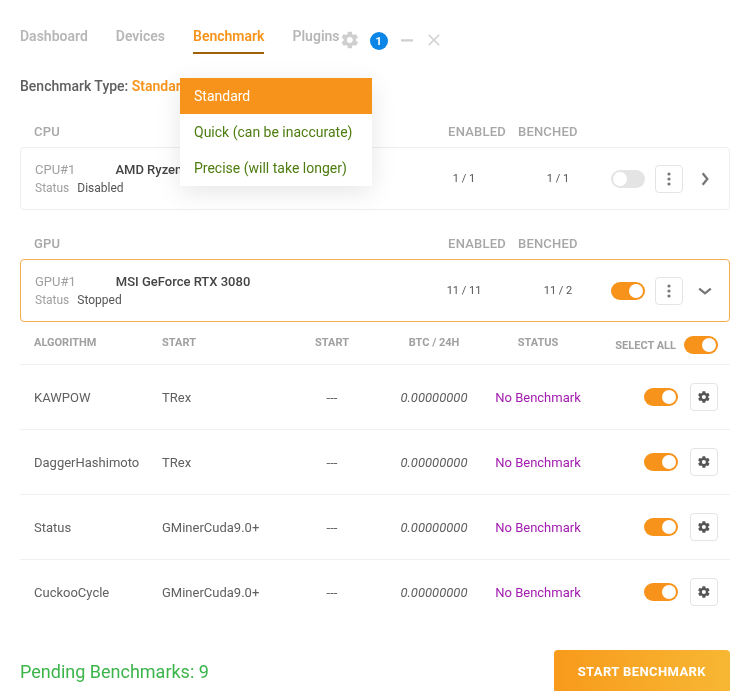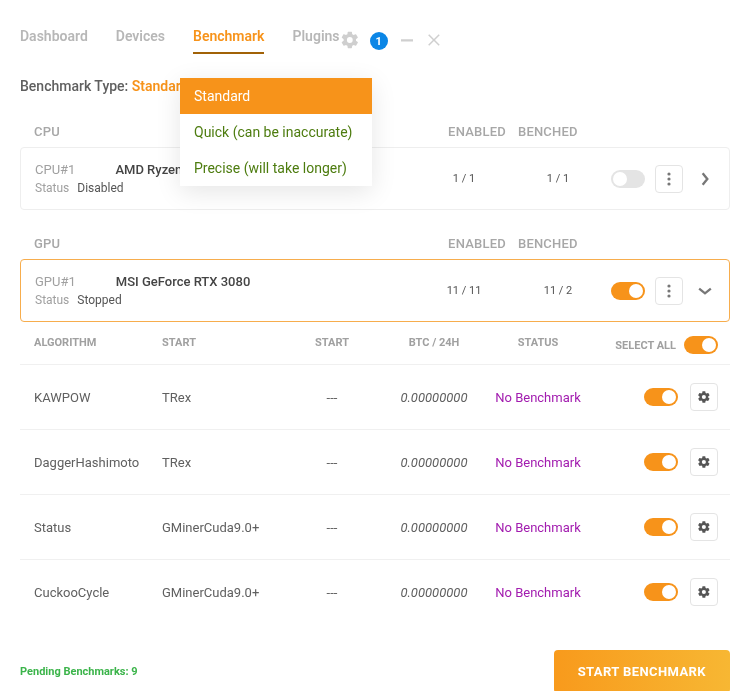--- a/index.html
+++ b/index.html
@@ -50,21 +50,21 @@
   .algo-head .c-status { width: 104px; text-align: center; }
   .algo-head .c-sel { flex: 1; text-align: right; display:flex; align-items:center; justify-content:flex-end; gap:8px;}
   .algo-row { display: flex; align-items: center; padding: 18px 12px 18px 14px; border-top: 1px solid #f0f0f0; font-size: 13px; color: #555; }
   .algo-row .c-algo { width: 128px; color:#606060; }
   .algo-row .c-miner { width: 120px; color:#606060; }
   .algo-row .c-speed { width: 100px; text-align: center; color:#606060;}
   .algo-row .c-btc { width: 104px; text-align: center; color:#606060;font-style:italic;}
   .algo-row .c-status { width: 104px; text-align: center; color: #a21caf; }
   .algo-row .c-act { flex: 1; display: flex; justify-content: flex-end; align-items: center; gap: 12px; }
   .footer { margin-top: 26px; display: flex; align-items: center; justify-content: space-between; padding-bottom: 18px;}
-  .pending { color: #3bb44a; font-weight: 700; font-size: 11px; }
+  .pending { color: #3bb44a; font-weight: 400; font-size: 18px; }
   .startbtn { background: linear-gradient(90deg,#f89a1c,#f7b733); color: #fff; font-weight: 700; font-size: 13px; letter-spacing: 0.4px; padding: 14px 24px; border: none; border-radius: 4px; cursor: pointer; }
 </style>
 </head>
 <body>
 
 <div class="app">
 
   <div class="topbar">
     <div class="nav" id="nav">
         <div class="nav-item">Dashboard</div>

